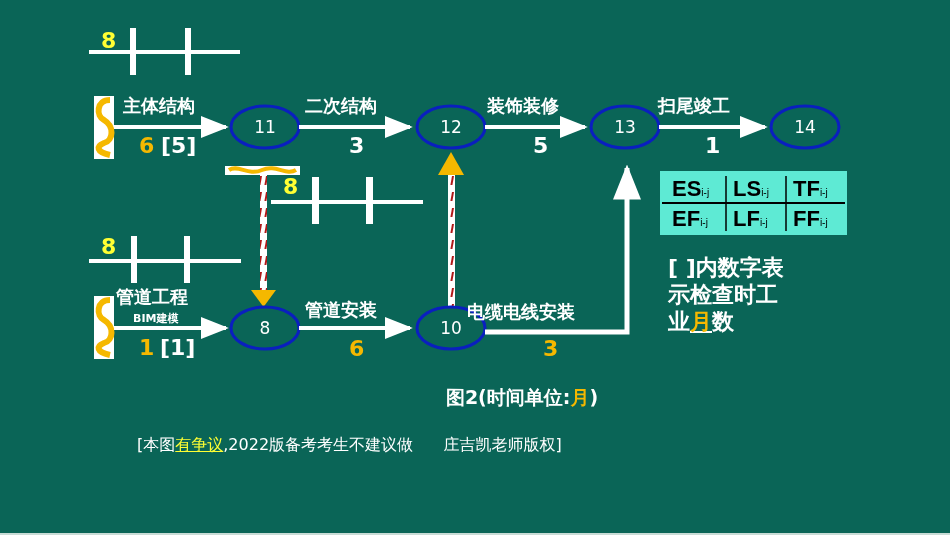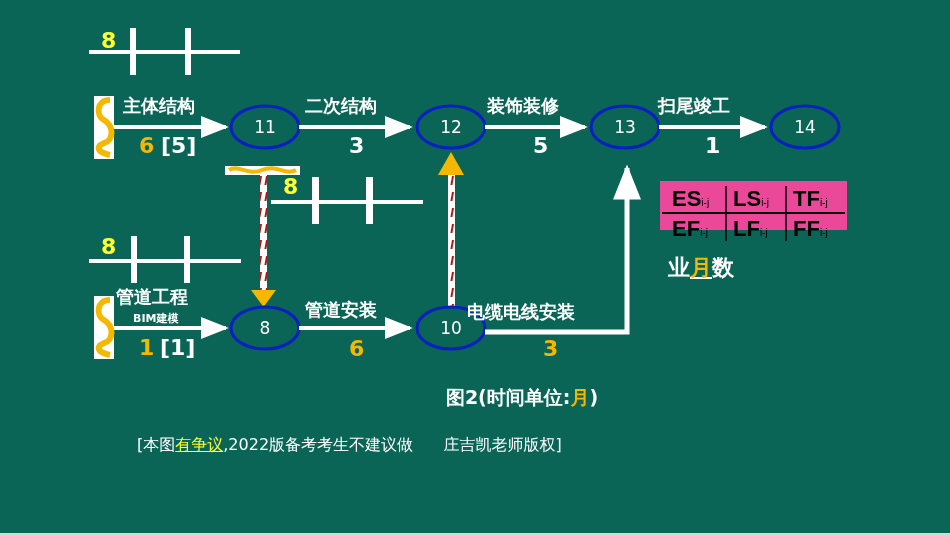--- a/index.html
+++ b/index.html
@@ -3,21 +3,21 @@
   <meta charset="utf-8">
   <style>
     html, body { margin: 0; padding: 0; }
     body { width: 950px; height: 535px; background: #0a6557; overflow: hidden; position: relative; font-family: "DejaVu Sans", "Liberation Sans", sans-serif; }
     #canvas { position: absolute; left: 0; top: 0; width: 950px; height: 535px; }
     .lbl { fill: #ffffff; font-weight: bold; font-family: "DejaVu Sans", sans-serif; }
     .node-text { fill: #ffffff; font-size: 17px; font-family: "DejaVu Sans", sans-serif; }
     .yellow { fill: #ffff33; }
     .gold { fill: #f5b800; }
     .bottom-line { position: absolute; left: 0; top: 533px; width: 950px; height: 2px; background: #c9dcd6; }
-    .legend-box { position: absolute; left: 660px; top: 181px; width: 187px; height: 49px; background: #ec4899; }
+    .legend-box { position: absolute; left: 660px; top: 171px; width: 187px; height: 64px; background: #5eead4; }
     .legend-cell { position: absolute; font-family: "Liberation Sans", sans-serif; font-weight: bold; color: #000; font-size: 22px; line-height: 1; }
     .legend-cell sub { font-size: 10px; font-weight: normal; vertical-align: baseline; }
     .note { position: absolute; left: 668px; top: 254px; color: #ffffff; font-weight: bold; font-size: 22px; line-height: 27px; width: 185px; font-family: "DejaVu Sans", sans-serif; }
     .note .hl { color: #f5b800; text-decoration: underline; text-decoration-color: #ffffff; }
     .caption { position: absolute; left: 0; width: 950px; top: 385px; text-align: center; color: #ffffff; font-weight: bold; font-size: 19px; font-family: "DejaVu Sans", sans-serif; padding-left: 47px; }
     .caption .gold-t { color: #f5b800; }
     .disclaimer { position: absolute; left: 137px; top: 435px; color: #ffffff; font-size: 16px; font-family: "DejaVu Sans", sans-serif; white-space: pre; }
     .disclaimer .hl { color: #ffff33; text-decoration: underline; }
   </style>
 </head>
@@ -150,20 +150,22 @@
   </svg>
   <div class="legend-cell" style="left:12px;top:7px"><span>ES</span><sub>i-j</sub></div>
   <div class="legend-cell" style="left:73px;top:7px"><span>LS</span><sub>i-j</sub></div>
   <div class="legend-cell" style="left:133px;top:7px"><span>TF</span><sub>i-j</sub></div>
   <div class="legend-cell" style="left:12px;top:37px"><span>EF</span><sub>i-j</sub></div>
   <div class="legend-cell" style="left:73px;top:37px"><span>LF</span><sub>i-j</sub></div>
   <div class="legend-cell" style="left:133px;top:37px"><span>FF</span><sub>i-j</sub></div>
 </div>
 
 <div class="note">
+  <div>[ ]内数字表</div>
+  <div>示检查时工</div>
   <div><span>业</span><span class="hl">月</span><span>数</span></div>
 </div>
 
 <div class="caption"><span>图2(时间单位:</span><span class="gold-t">月</span><span>)</span></div>
 
 <div class="disclaimer"><span>[本图</span><span class="hl">有争议</span><span>,2022版备考考生不建议做      庄吉凯老师版权]</span></div>
 
 <div class="bottom-line"></div>
 
 </body></html>

